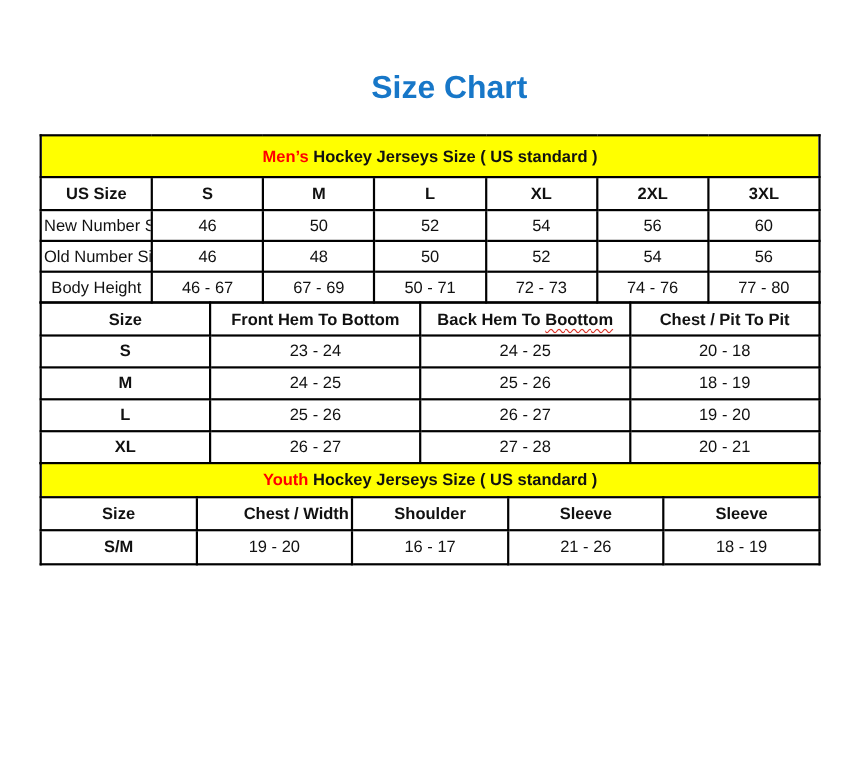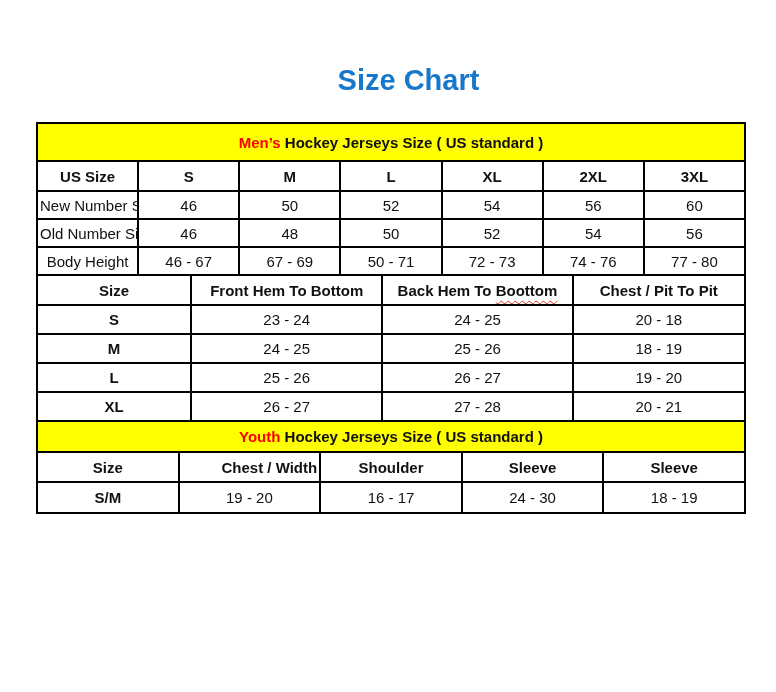--- a/index.html
+++ b/index.html
@@ -143,20 +143,20 @@
             <th>Size</th>
             <th>Chest / Width</th>
             <th>Shoulder</th>
             <th>Sleeve</th>
             <th>Sleeve</th>
           </tr>
           <tr class="datarow">
             <td class="rowlabel b">S/M</td>
             <td>19 - 20</td>
             <td>16 - 17</td>
-            <td>24 - 30</td>
+            <td>21 - 26</td>
             <td>18 - 19</td>
           </tr>
         </tbody>
     </table>
 
   </div>
 </div>
 
 </body></html>

